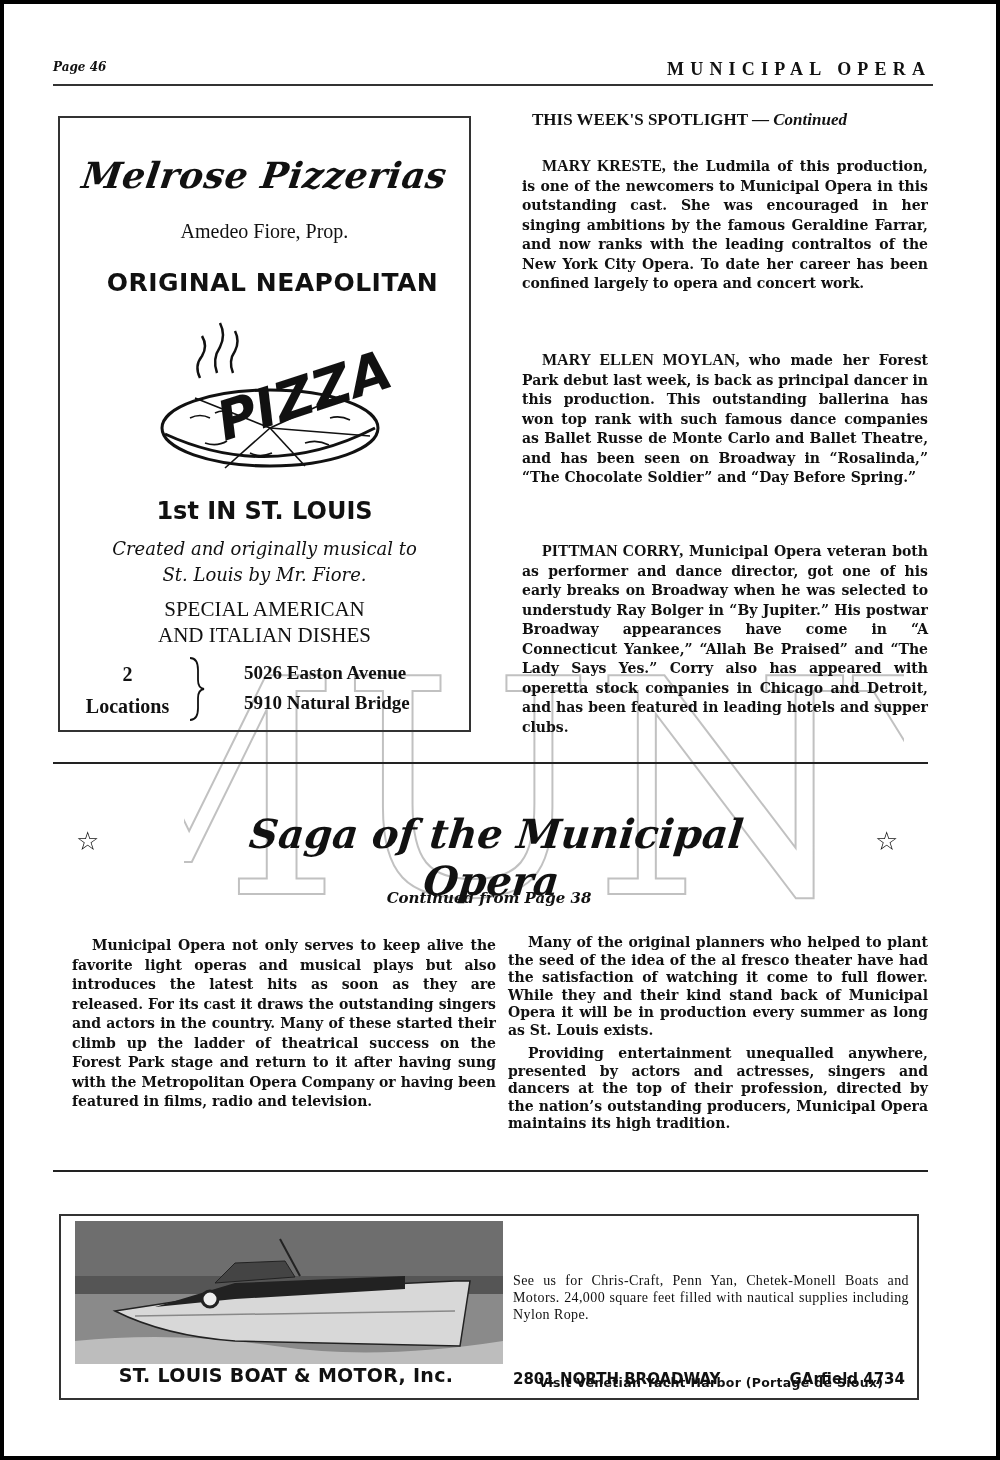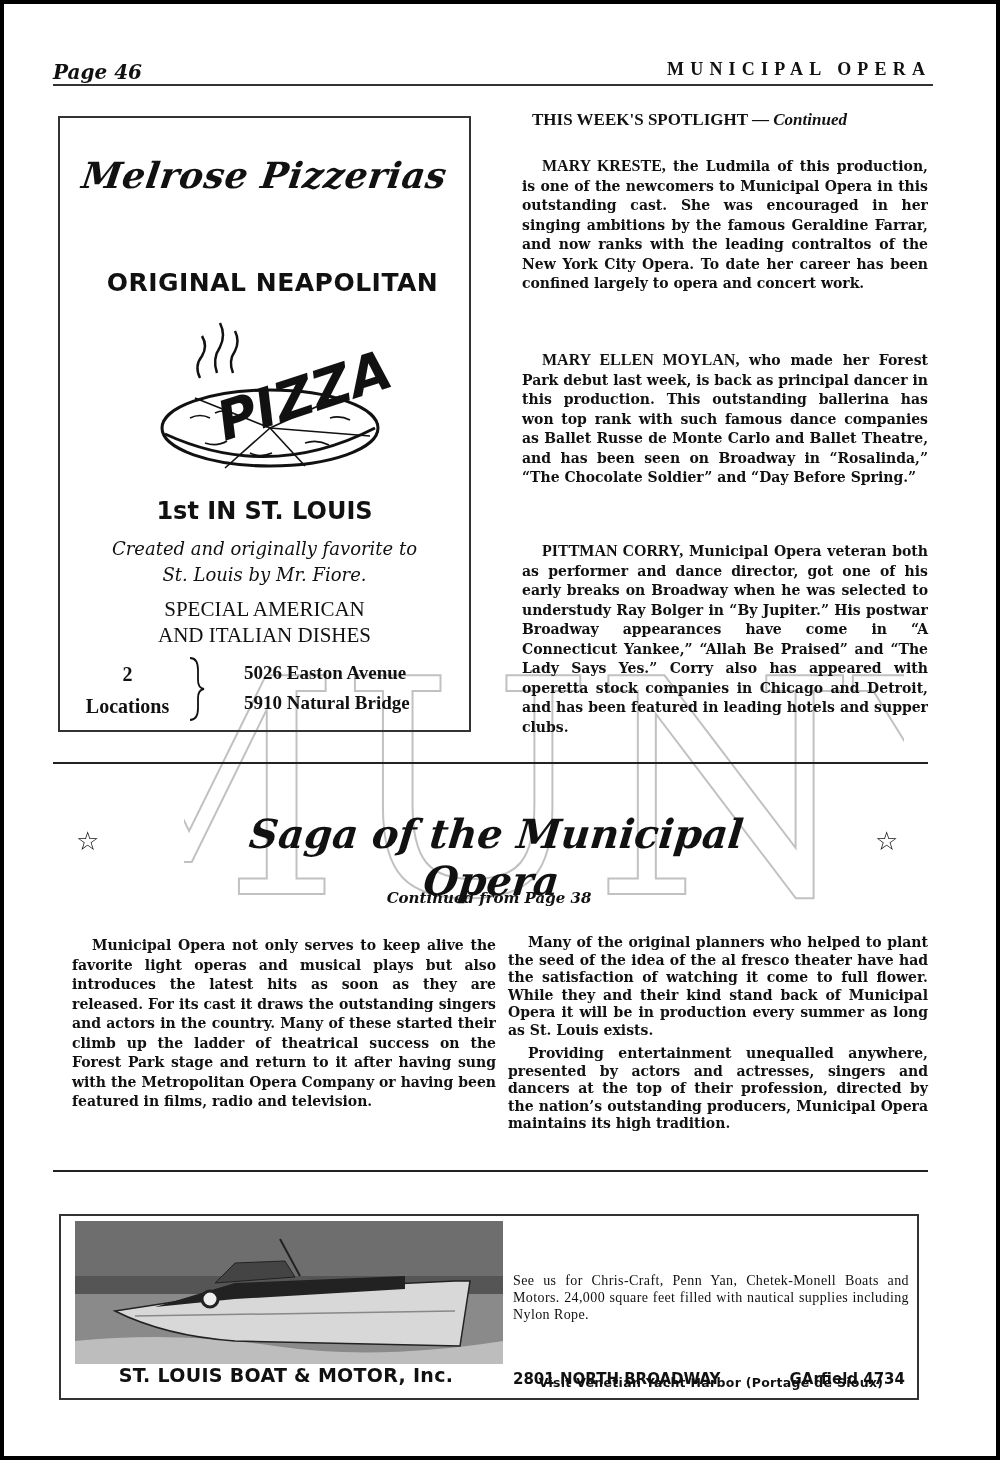--- a/index.html
+++ b/index.html
@@ -5,21 +5,21 @@
   * { box-sizing: border-box; margin: 0; padding: 0; }
   html, body { width: 1000px; height: 1460px; background: #000; overflow: hidden; }
   .page {
     position: absolute; left: 4px; top: 4px; width: 992px; height: 1452px;
     background: #fff; color: #111;
     font-family: "DejaVu Serif", "Liberation Serif", serif;
   }
   .abs { position: absolute; }
 
   
-  .page-num { left: 49px; top: 56px; font-family: "DejaVu Serif", serif; font-weight: bold; font-style: italic; font-size: 20px; }
+  .page-num { left: 49px; top: 56px; font-family: "DejaVu Serif", serif; font-weight: bold; font-style: italic; font-size: 12px; }
   .running-title { left: 663px; top: 55px; font-family: "Liberation Serif", serif; font-weight: bold; font-size: 18px; letter-spacing: 6.2px; }
   .header-rule { left: 49px; top: 80px; width: 880px; height: 2px; background: #333; }
 
   
   .pizza-ad { left: 54px; top: 112px; width: 413px; height: 616px; border: 2px solid #333; text-align: center; }
   .pizza-brand { position: absolute; left: 0; right: 0; top: 36px; font-family: "DejaVu Serif", serif; font-style: italic; font-weight: bold; font-size: 36px; letter-spacing: 0.5px; transform: skewX(-8deg); }
   .pizza-prop { position: absolute; left: 0; right: 0; top: 102px; font-family: "Liberation Serif", serif; font-size: 20px; }
   .pizza-original { position: absolute; left: 0; right: 0; top: 150px; font-family: "DejaVu Sans", sans-serif; font-weight: bold; font-size: 25px; letter-spacing: 0.5px; padding-left: 16px; }
   .pizza-illustration { position: absolute; left: 95px; top: 200px; width: 240px; height: 160px; }
   .pizza-first { position: absolute; left: 0; right: 0; top: 370px; font-family: "DejaVu Sans", sans-serif; font-weight: bold; font-size: 24px; margin-top: 9px; }
@@ -74,20 +74,21 @@
   <div class="abs page-num">Page 46</div>
   <div class="abs running-title">MUNICIPAL OPERA</div>
   <div class="abs header-rule"></div>
 
   <svg class="abs watermark" viewBox="0 0 720 440">
     <text x="360" y="300" text-anchor="middle" font-family="DejaVu Serif, serif" font-size="300" fill="none" stroke="#777" stroke-width="2">MUNY</text>
   </svg>
 
   <div class="abs pizza-ad">
     <div class="pizza-brand">Melrose Pizzerias</div>
+    <div class="pizza-prop">Amedeo Fiore, Prop.</div>
     <div class="pizza-original">ORIGINAL NEAPOLITAN</div>
     <svg class="pizza-illustration" viewBox="0 0 240 160">
       <g fill="none" stroke="#111" stroke-width="2.5">
         <path d="M45 60 q-6 -12 2 -22 q6 -10 0 -20"></path>
         <path d="M62 55 q-5 -14 3 -26 q6 -12 0 -24"></path>
         <path d="M78 55 q-5 -12 2 -22 q5 -10 0 -20"></path>
       </g>
       <ellipse cx="115" cy="110" rx="108" ry="38" fill="#fff" stroke="#111" stroke-width="3"></ellipse>
       <path d="M10 116 q105 48 210 -6" fill="none" stroke="#111" stroke-width="3"></path>
       <g stroke="#111" stroke-width="1.6" fill="none">
@@ -100,21 +101,21 @@
           <path d="M50 125 q12 4 22 -2"></path>
           <path d="M95 135 q10 5 22 0"></path>
         <path d="M150 125 q12 -4 24 2"></path>
           <path d="M175 100 q10 -3 20 2"></path>
           <path d="M60 95 q8 -4 16 0"></path>
       </g>
       <text x="150" y="96" text-anchor="middle" font-family="DejaVu Sans, sans-serif" font-weight="bold" font-style="italic" font-size="54" fill="#111" transform="rotate(-18 150 80)">PIZZA</text>
     </svg>
     <div class="pizza-first">1st IN ST. LOUIS</div>
     <div class="pizza-created">
-      <div>Created and originally favorite to</div>
+      <div>Created and originally musical to</div>
       <div>St. Louis by Mr. Fiore.</div>
     </div>
     <div class="pizza-special">
       <div>SPECIAL AMERICAN</div>
       <div>AND ITALIAN DISHES</div>
     </div>
     <div class="pizza-loc-count">
       <div>2</div>
       <div>Locations</div>
     </div>

